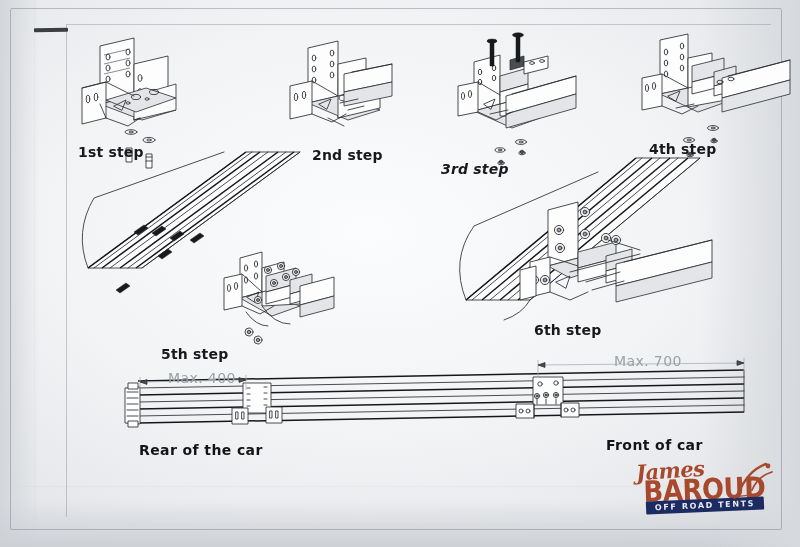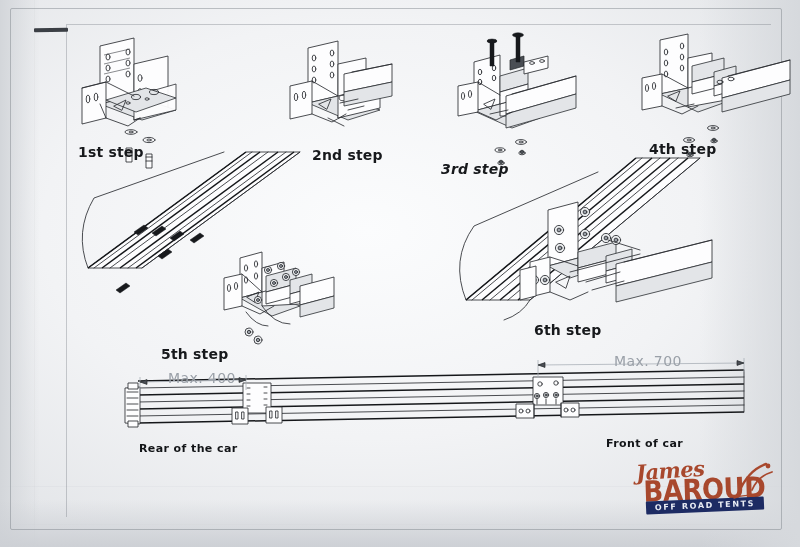--- a/index.html
+++ b/index.html
@@ -35,21 +35,21 @@
 
   .step-label{
     position:absolute;
     font-family:"DejaVu Sans", sans-serif;
     font-size:14px;font-weight:600;color:#17191c;
     letter-spacing:.2px;white-space:nowrap;margin-top:20px;
   }
   .big-label{
     position:absolute;
     font-family:"DejaVu Sans", sans-serif;
-    font-size:11px;font-weight:700;color:#121417;
+    font-size:14px;font-weight:700;color:#121417;
     letter-spacing:.4px;white-space:nowrap;
   }
   .dim-label{
     position:absolute;
     font-family:"DejaVu Sans", sans-serif;
     font-size:14px;font-weight:500;color:#9aa0a8;
     letter-spacing:.4px;white-space:nowrap;
   }
 
   svg{position:absolute;left:0;top:0;width:800px;height:547px;overflow:visible;}

